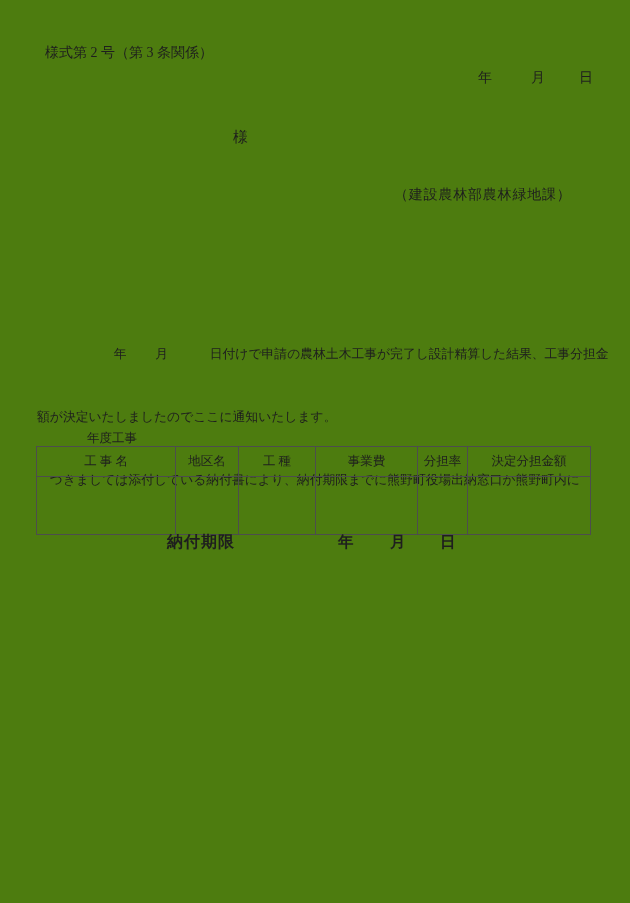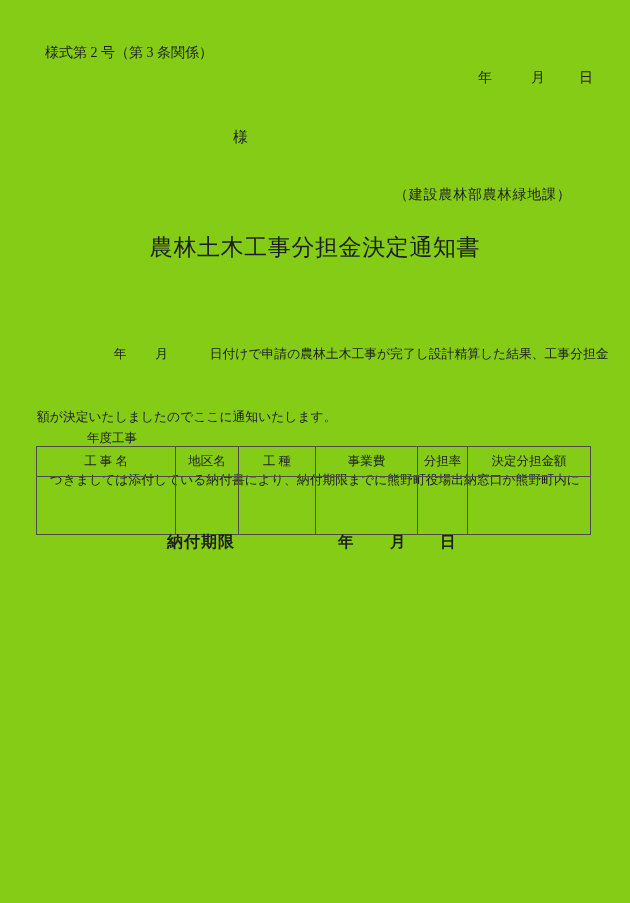--- a/index.html
+++ b/index.html
@@ -1,21 +1,21 @@
 <!DOCTYPE html>
 <html><head>
 <meta charset="utf-8">
 <style>
   * { margin: 0; padding: 0; box-sizing: border-box; }
   html, body { background: #e8e8e8; }
   .page {
     position: relative;
     width: 630px;
     height: 903px;
-    background: #84cc16;
+    background: #4d7c0f;
     color: #1e1e1e;
     font-family: "Liberation Serif", "DejaVu Serif", serif;
     overflow: hidden;
   }
   .abs { position: absolute; white-space: pre; }
 
   .form-number { left: 45px; top: 44px; font-size: 14px; }
 
   .issue-date span { position: absolute; top: 0; font-size: 14px; }
   .issue-date { left: 0; top: 69px; width: 630px; height: 18px; }
@@ -84,21 +84,20 @@
   <div class="abs issue-date">
     <span class="y">年</span>
     <span class="m">月</span>
     <span class="d">日</span>
   </div>
 
   <div class="abs recipient">様</div>
 
   <div class="abs sender-dept">（建設農林部農林緑地課）</div>
 
-  <h1 class="abs doc-title">農林土木工事分担金決定通知書</h1>
 
   <div class="abs body-text">
     <div class="body-line">　　　　　　年　　 月　　　 日付けで申請の農林土木工事が完了し設計精算した結果、工事分担金</div>
     <div class="body-line">額が決定いたしましたのでここに通知いたします。</div>
     <div class="body-line">　つきましては添付している納付書により、納付期限までに熊野町役場出納窓口か熊野町内に</div>
   </div>
 
   <div class="abs table-caption">年度工事</div>
 
   <table class="works-table">

